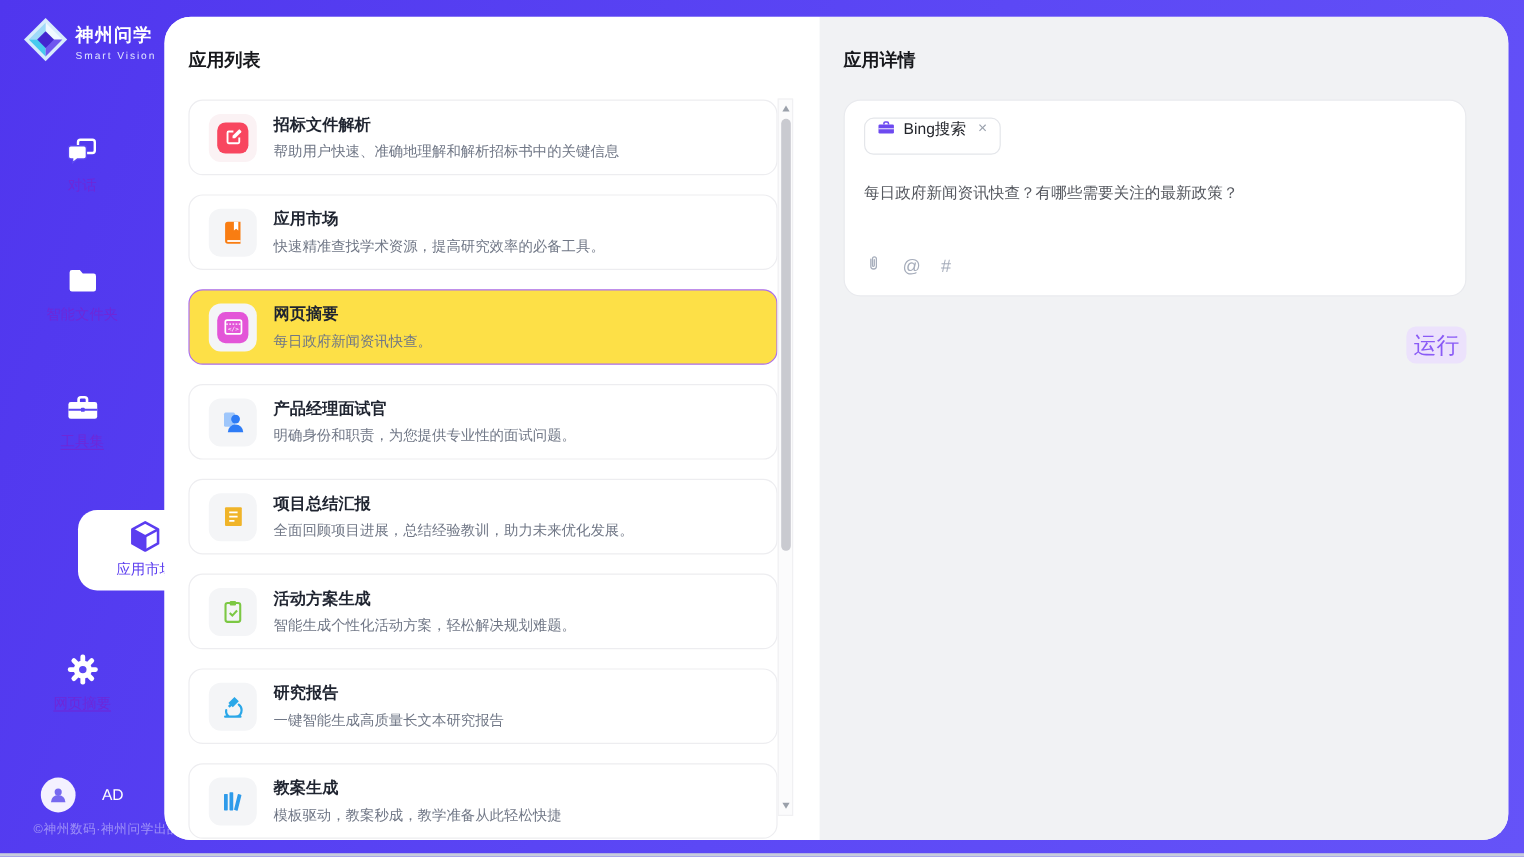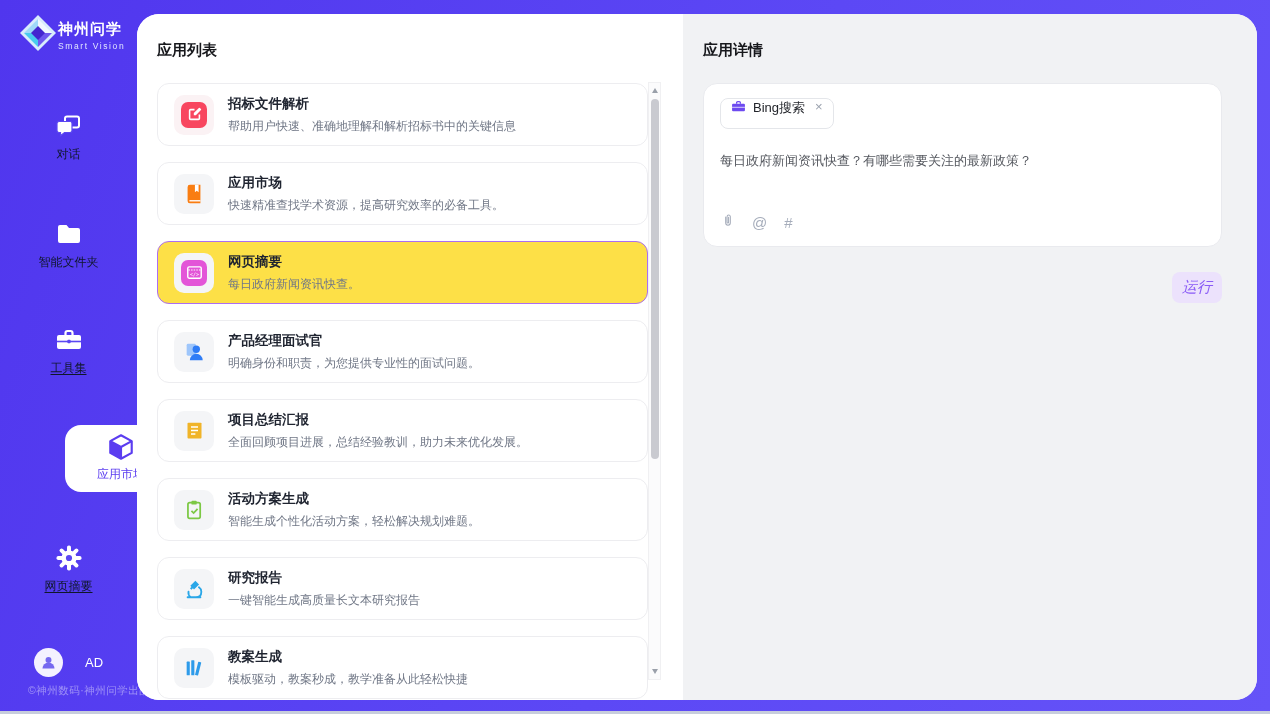--- a/index.html
+++ b/index.html
@@ -4,26 +4,26 @@
 <style>
   * { margin:0; padding:0; box-sizing:border-box; }
   html,body { width:1270px; height:714px; overflow:hidden; }
   body {
     font-family:"Liberation Sans","DejaVu Sans",sans-serif;
     background:linear-gradient(110deg,#5036ee 0%,#5c48f5 55%,#6553f8 100%);
     position:relative;
   }
   
   .sidebar { position:absolute; left:0; top:0; width:137px; height:711px; }
-  .logo { position:absolute; top:13px; left:18px; display:flex; align-items:center; }
+  .logo { position:absolute; top:13px; left:18px; display:flex; align-items:center; gap:5px; }
   .logo-title { font-size:15px; font-weight:bold; color:#fff; letter-spacing:1px; }
   .logo-sub { font-size:8.5px; color:#e2e6ff; letter-spacing:1.6px; margin-top:2px; }
   .nav-item { position:absolute; left:0; width:137px; text-align:center; cursor:pointer; }
   .nav-ic { display:block; height:28px; }
-  .nav-label { display:inline-block; font-size:12px; color:#0f172a; margin-top:6px; }
+  .nav-label { display:inline-block; font-size:12px; color:#6d28d9; margin-top:6px; }
   .nav-label.u { text-decoration:underline; text-underline-offset:2px; }
   .bubble { position:absolute; left:25px; top:425px; width:112px; height:67px;
     background:#fff; border-radius:16px 0 0 16px;margin-left:40px; }
   .bubble::before { content:''; position:absolute; right:0; top:-22px; width:22px; height:22px;
     background:radial-gradient(circle 22px at 0 0, rgba(0,0,0,0) 0 21px, #fff 21.5px); }
   .bubble::after { content:''; position:absolute; right:0; bottom:-22px; width:22px; height:22px;
     background:radial-gradient(circle 22px at 0 100%, rgba(0,0,0,0) 0 21px, #fff 21.5px); }
   .bubble .nav-inner { padding-top:7px; }
   .bubble .nav-label { color:#5b3df0; }
   .user { position:absolute; top:648px; left:0; width:137px; display:flex; align-items:center; justify-content:center; gap:22px; cursor:pointer; }
@@ -62,21 +62,21 @@
   .dcard { margin:23px 35px 0 20px; height:164px; background:#fff;
     border:1px solid #e9eaee; border-radius:14px; position:relative; padding:14px 16px; }
   .tag { display:inline-flex; gap:7px; height:31px; padding:0 10px;
     border:1px solid #e4e6ea; border-radius:8px; background:#fff; font-size:13px; color:#23252b; cursor:pointer; }
   .tag-x { color:#9aa1ad; font-size:13px; margin-left:3px; cursor:pointer; }
   .query { margin-top:23px; font-size:13px; color:#55585f; cursor:text; }
   .inicons { position:absolute; left:17px; bottom:13px; display:flex; gap:17px; align-items:center; }
   .glyph-ic { color:#a6adbb; font-size:15px; cursor:pointer; }
   .run-row { text-align:right; margin:25px 35px 0 0; }
   .run { width:50px; height:31px; background:#ece2fc; color:#8a5bf6; border:none;
-    border-radius:8px; font-size:15px; font-family:inherit; cursor:pointer;font-style:italic; }
+    border-radius:8px; font-size:19px; font-family:inherit; cursor:pointer; }
   .bottom-strip { position:absolute; left:0; bottom:0; width:1270px; height:3px; background:#c7cddc; }
 </style>
 </head>
 <body>
 
 <div class="sidebar">
   <div class="logo">
     <span>
       <svg width="40" height="40" viewBox="0 0 40 40">
         <polygon points="20,2 38,20 20,38 2,20" fill="#d8ecfc"></polygon>

